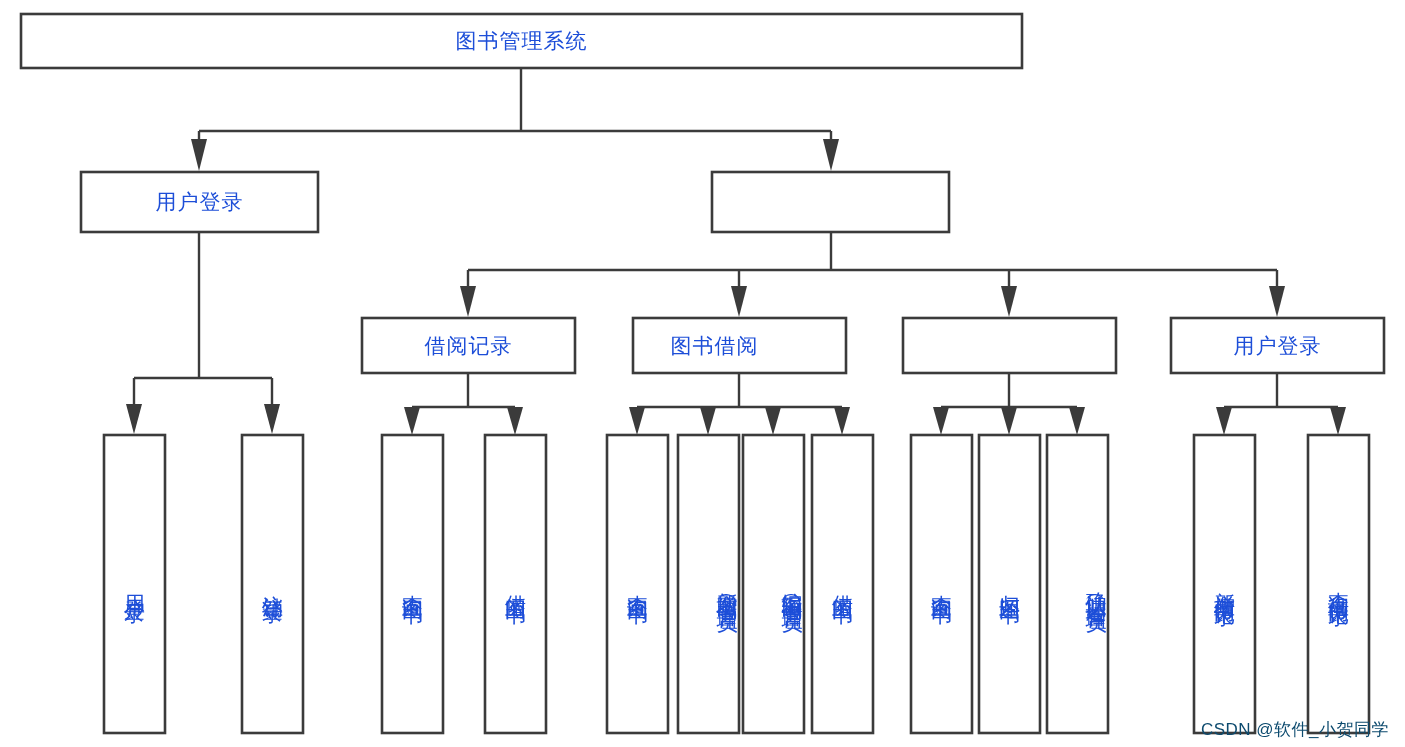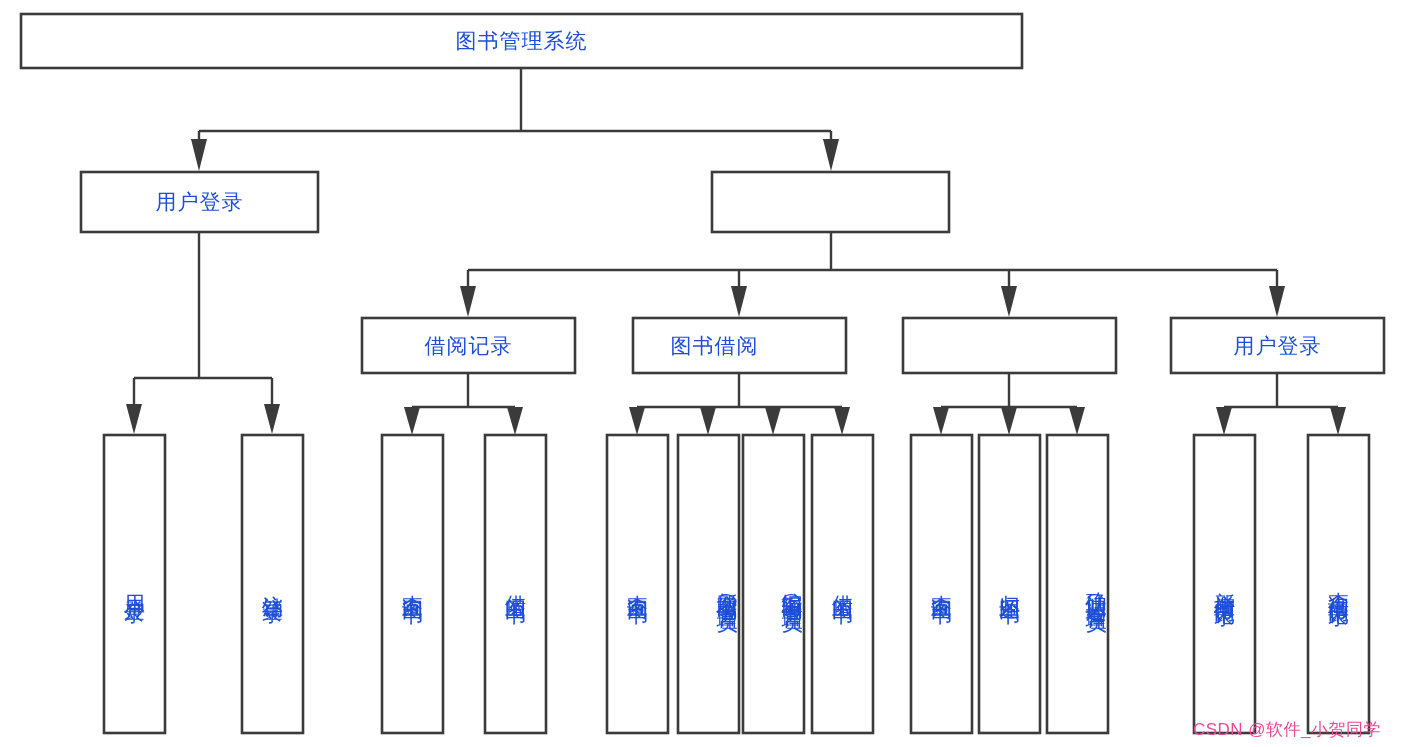--- a/index.html
+++ b/index.html
@@ -56,24 +56,24 @@
   .label-v {
     writing-mode: vertical-rl;
     text-orientation: upright;
     font-size: 21px;
     letter-spacing: 3px;
     line-height: 1.15;
     white-space: nowrap;
   }
   .watermark {
     position: absolute;
-    right: 24px;
+    right: 16px;
     bottom: 6px;
     font-size: 17px;
-    color: #ec4899;
+    color: #0c4a6e;
     font-family: "Liberation Sans", "DejaVu Sans", sans-serif;
     letter-spacing: 0.5px;
     white-space: nowrap;
   }
 </style>
 </head>
 <body>
 
 <div id="diagram-root">
 

